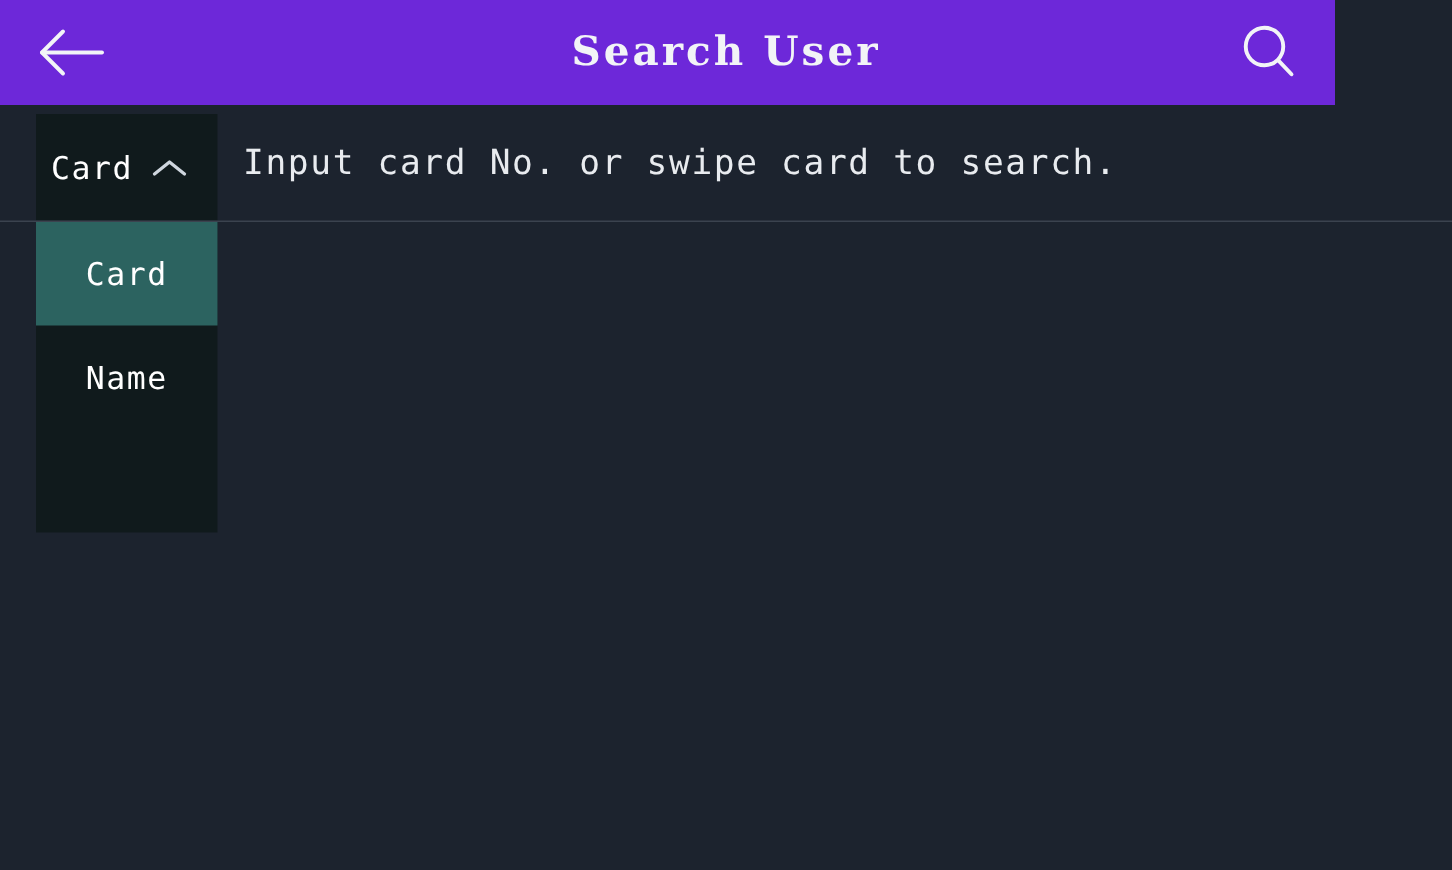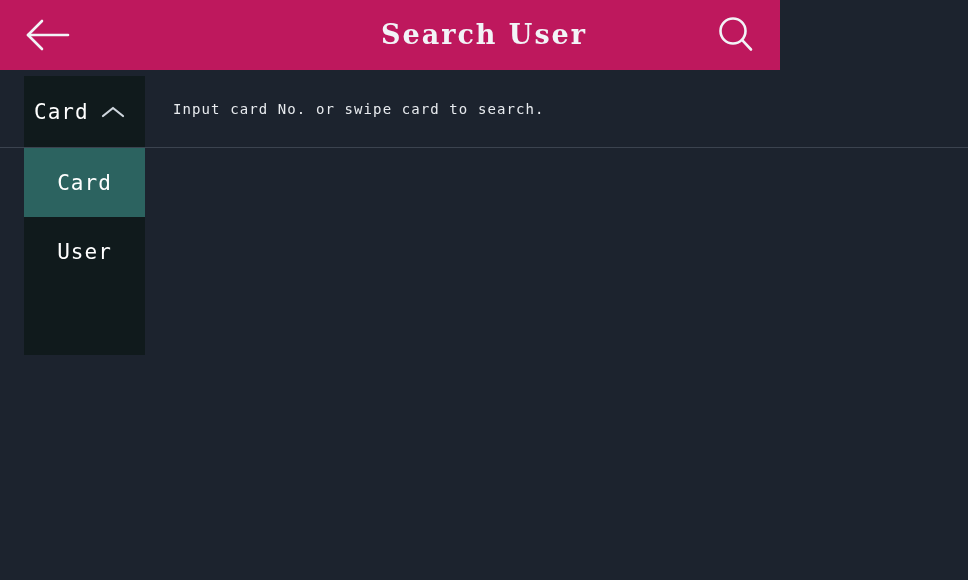--- a/index.html
+++ b/index.html
@@ -15,23 +15,23 @@
     font-family: "DejaVu Sans Mono", "Liberation Mono", monospace;
     overflow: hidden;
     -webkit-font-smoothing: antialiased;
   }
 
   
   #header {
     position: absolute;
     left: 0;
     top: 0;
-    width: 780px;
+    width: 890px;
     height: 70px;
-    background: #be185d;
+    background: #6d28d9;
     display: flex;
     align-items: center;
     box-sizing: border-box;
   }
   #back-button {
     position: absolute;
     left: 18px;
     top: 8px;
     width: 60px;
     height: 54px;
@@ -109,26 +109,26 @@
   #type-field-chevron {
     margin-left: 10px;
     display: flex;
     align-items: center;
   }
   #type-field-chevron svg { display: block; }
 
   
   #search-placeholder {
     position: absolute;
-    left: 173px;
+    left: 162px;
     top: 70px;
     height: 78px;
     line-height: 78px;
     color: #e8ebef;
-    font-size: 14px;
+    font-size: 23px;
     letter-spacing: 1.1px;
     white-space: nowrap;
     cursor: text;
     text-align: right;
   }
 
   
   #type-dropdown {
     position: absolute;
     left: 24px;
@@ -215,17 +215,17 @@
 
   <div id="search-row-divider"></div>
 
   <div id="content-area"></div>
 
   <div id="type-dropdown">
     <div class="dropdown-item selected">
       <span class="item-text">Card</span>
     </div>
     <div class="dropdown-item">
-      <span class="item-text">User</span>
+      <span class="item-text">Name</span>
     </div>
   </div>
 
 </div>
 
 </body></html>

